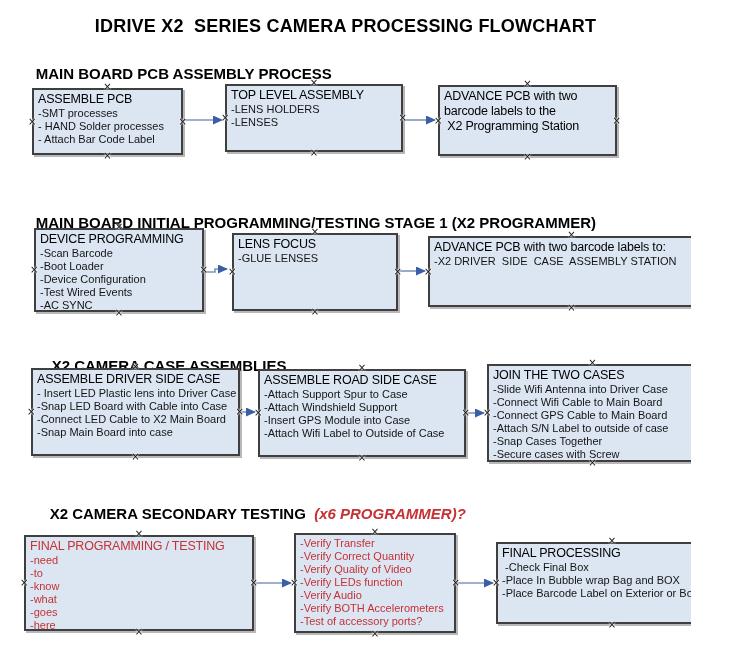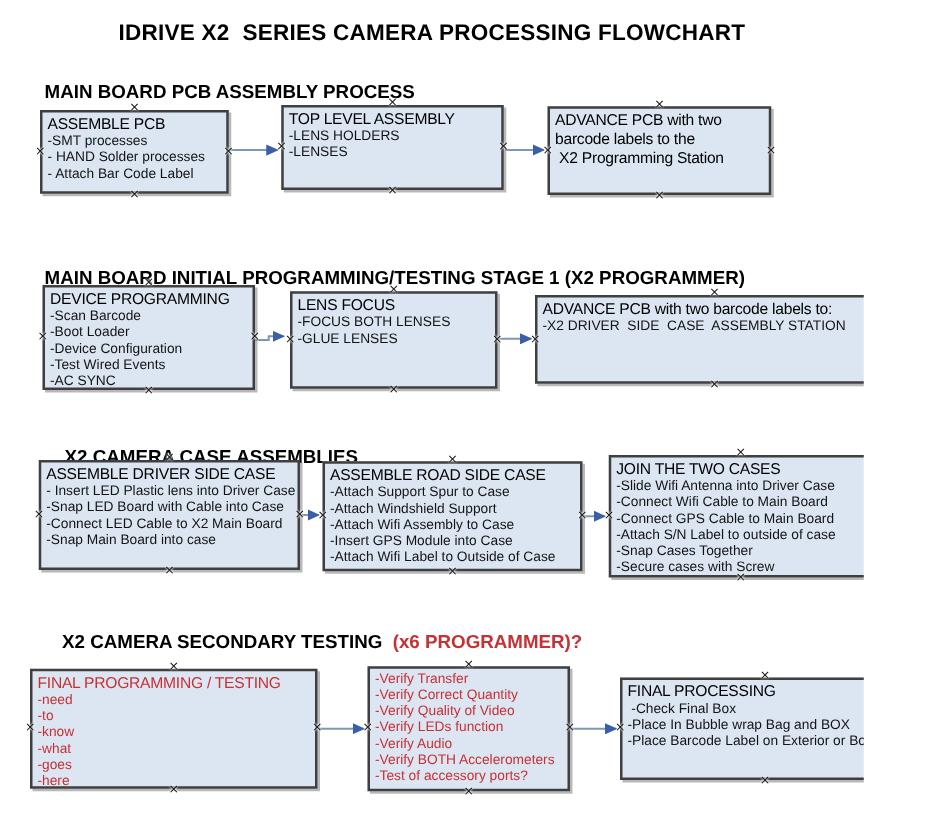--- a/index.html
+++ b/index.html
@@ -21,21 +21,21 @@
 
   .page-title{
     position:absolute;left:0;right:0;top:16px;margin:0;text-align:center;
     font-size:18px;font-weight:bold;white-space:pre;letter-spacing:.2px;
   }
   .sech{position:absolute;font-weight:bold;font-size:15px;white-space:pre;}
   #h1{left:19px;top:48px;}
   #h2{left:19px;top:197px;}
   #h3{left:35px;top:340px;}
   #h4{left:33px;top:488px;}
-  .red-text{color:var(--red);}
+  .red-text{color:var(--red);font-style:italic;}
 
   .node{
     position:absolute;box-sizing:border-box;background:var(--fill);
     border:2px solid var(--border);box-shadow:2px 2px 0 rgba(125,125,125,.55);
     padding:2px 3px 0 4px;overflow:visible;
   }
   .nt{font-size:12.5px;font-weight:normal;line-height:15px;white-space:pre;letter-spacing:-0.2px;}
   .ni{font-size:11px;line-height:13px;white-space:pre;color:#141414;}
   .node.red .nt,.node.red .ni{color:var(--red);}
 
@@ -133,21 +133,20 @@
     <div class="ni">-Device Configuration</div>
     <div class="ni">-Test Wired Events</div>
     <div class="ni">-AC SYNC</div>
   <span class="handle h-t">×</span>
       <span class="handle h-b">×</span>
       <span class="handle h-l">×</span>
       <span class="handle h-r">×</span>
     </div>
   <div class="node" id="bE">
     <div class="nt">LENS FOCUS</div>
-    <div class="ni">-FOCUS BOTH LENSES</div>
     <div class="ni">-GLUE LENSES</div>
   <span class="handle h-t">×</span>
       <span class="handle h-b">×</span>
       <span class="handle h-l">×</span>
       <span class="handle h-r">×</span>
     </div>
   <div class="node" id="bF">
     <div class="nt">ADVANCE PCB with two barcode labels to:</div>
     <div class="ni">-X2 DRIVER  SIDE  CASE  ASSEMBLY STATION</div>
   <span class="handle h-t">×</span>
@@ -164,21 +163,20 @@
     <div class="ni">-Snap Main Board into case</div>
   <span class="handle h-t">×</span>
       <span class="handle h-b">×</span>
       <span class="handle h-l">×</span>
       <span class="handle h-r">×</span>
     </div>
   <div class="node" id="bH">
     <div class="nt">ASSEMBLE ROAD SIDE CASE</div>
     <div class="ni">-Attach Support Spur to Case</div>
     <div class="ni">-Attach Windshield Support</div>
-    <div class="ni">-Attach Wifi Assembly to Case</div>
     <div class="ni">-Insert GPS Module into Case</div>
     <div class="ni">-Attach Wifi Label to Outside of Case</div>
   <span class="handle h-t">×</span>
       <span class="handle h-b">×</span>
       <span class="handle h-l">×</span>
       <span class="handle h-r">×</span>
     </div>
   <div class="node" id="bI">
     <div class="nt">JOIN THE TWO CASES</div>
     <div class="ni">-Slide Wifi Antenna into Driver Case</div>

